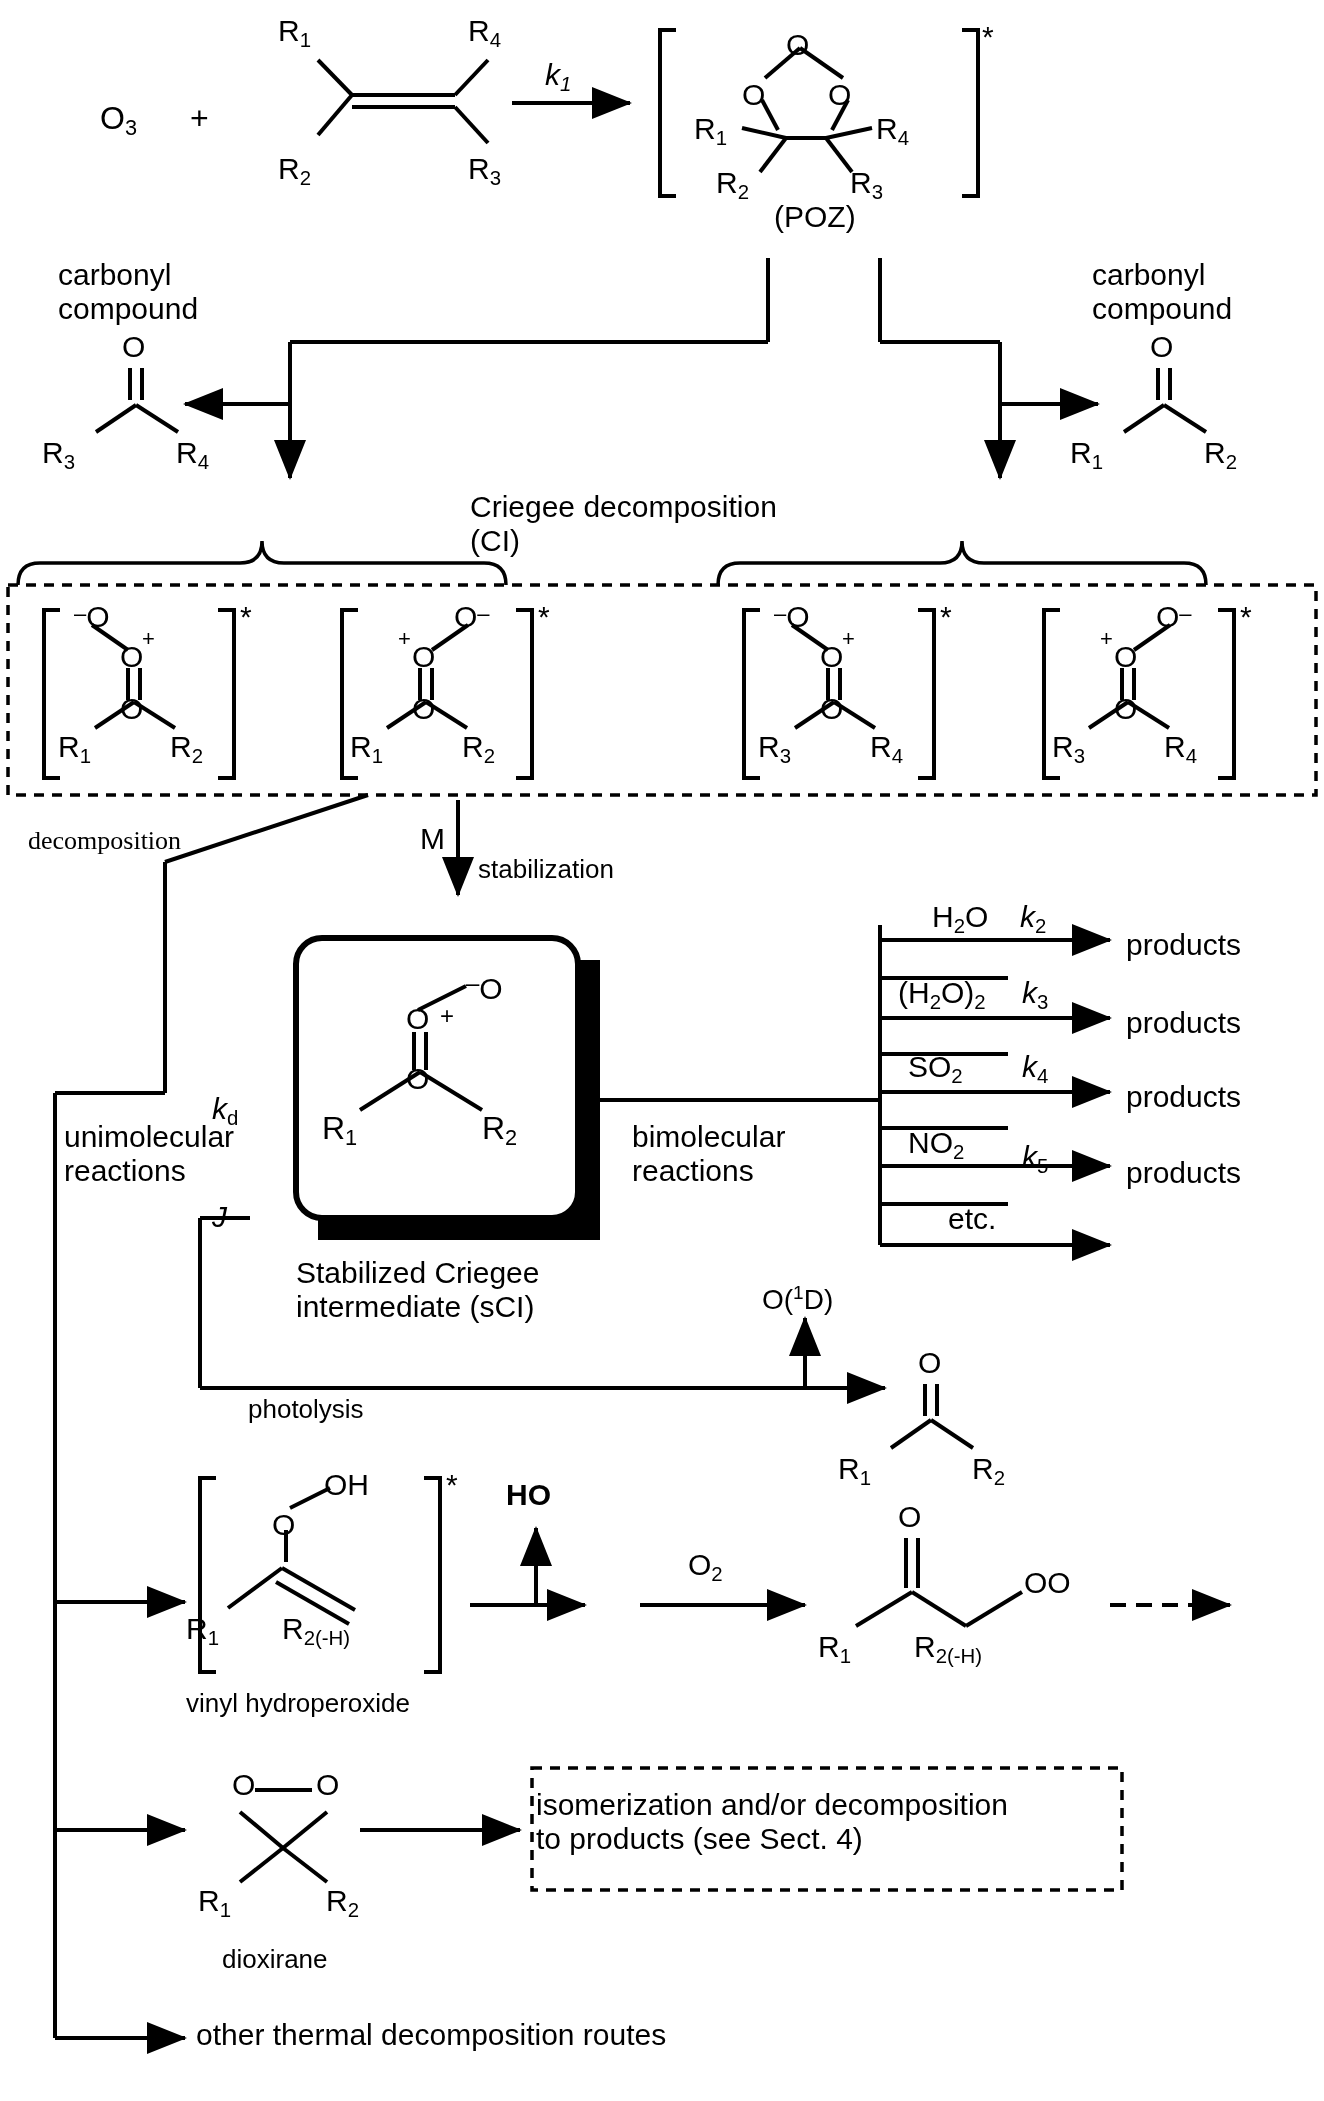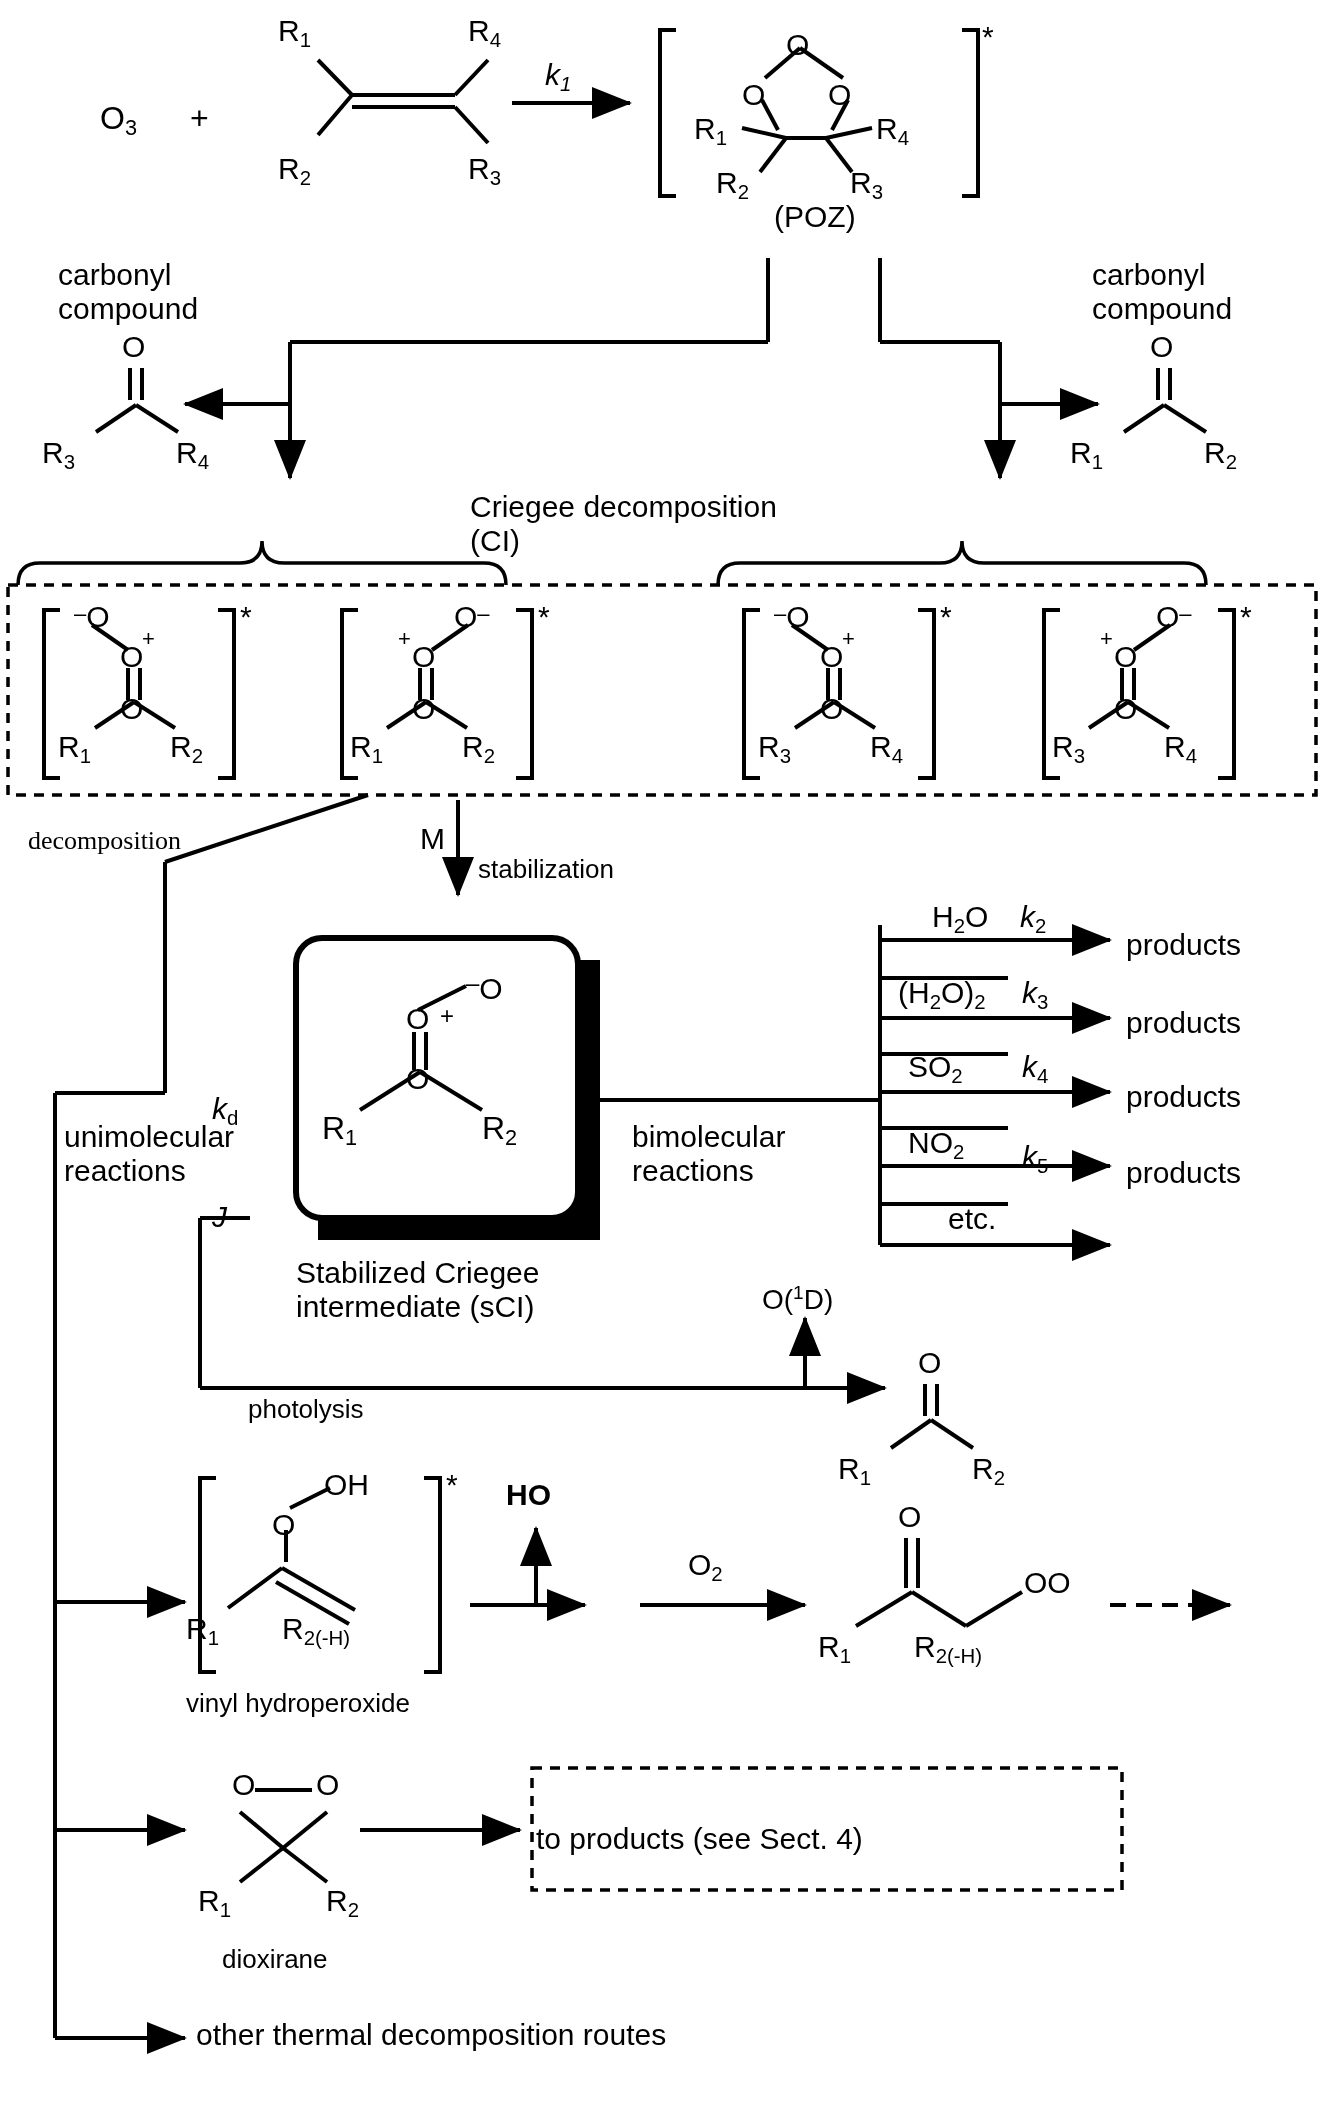--- a/index.html
+++ b/index.html
@@ -370,17 +370,17 @@
 <div class="lbl f30" style="left:914px;top:1630px;">R<span class="sub">2(-H)</span></div>
 <div class="lbl f30" style="left:1024px;top:1566px;">OO</div>
 <div class="lbl f26" style="left:186px;top:1688px;">vinyl hydroperoxide</div>
 
 <div class="lbl f30" style="left:232px;top:1768px;">O</div>
 <div class="lbl f30" style="left:316px;top:1768px;">O</div>
 <div class="lbl f30" style="left:198px;top:1884px;">R<span class="sub">1</span></div>
 <div class="lbl f30" style="left:326px;top:1884px;">R<span class="sub">2</span></div>
 <div class="lbl f26" style="left:222px;top:1944px;">dioxirane</div>
 <div class="lbl f30 ctr" style="left:536px;top:1788px;width:582px;">
-  <br>
+  <span>isomerization and/or decomposition</span><br>
   <span>to products (see Sect. 4)</span>
 </div>
 
 <div class="lbl f30" style="left:196px;top:2018px;">other thermal decomposition routes</div>
 
 </body></html>

